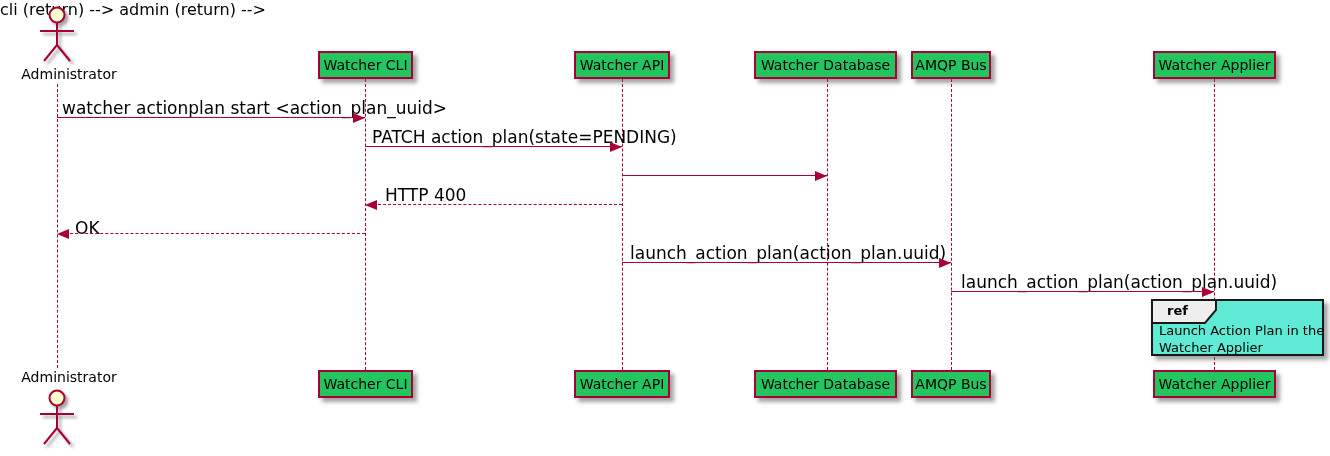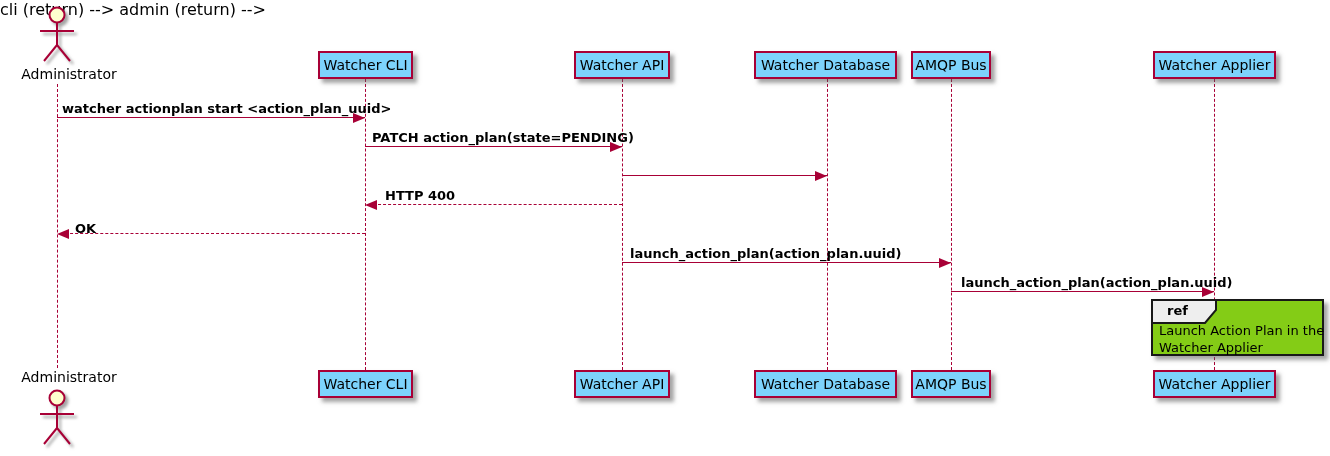--- a/index.html
+++ b/index.html
@@ -6,48 +6,48 @@
   .canvas {
     position:relative; width:1330px; height:456px; background:#ffffff;
     font-family:"DejaVu Sans", "Liberation Sans", sans-serif; color:#000;
     overflow:hidden;
   }
   .lifeline {
     position:absolute; width:0; border-left:1px dashed #A80036;
   }
   .participant {
     position:absolute; height:28px; box-sizing:border-box;
-    background:#7dd3fc; border:2px solid #A80036;
+    background:#22c55e; border:2px solid #A80036;
     box-shadow:4px 4px 4px rgba(90,90,90,0.55);
     display:flex; align-items:center; justify-content:center;
     font-size:14px; white-space:nowrap;
   }
   .actor-figure { position:absolute; filter:drop-shadow(3px 3px 1.5px rgba(90,90,90,0.55)); }
   .actor-label {
     position:absolute; left:12px; width:114px; text-align:center;
     font-size:14px; white-space:nowrap;
   }
   .msg-label {
-    position:absolute; font-size:13px; white-space:nowrap; line-height:15px;font-weight:bold;
+    position:absolute; font-size:17px; white-space:nowrap; line-height:15px;
   }
   .msg-line { position:absolute; height:0; border-top:1px solid #A80036; }
   .msg-line.dashed { border-top-style:dashed; }
   .arrow-right {
     position:absolute; width:0; height:0;
     border-top:5px solid transparent; border-bottom:5px solid transparent;
     border-left:12px solid #A80036;
   }
   .arrow-left {
     position:absolute; width:0; height:0;
     border-top:5px solid transparent; border-bottom:5px solid transparent;
     border-right:12px solid #A80036;
   }
   .ref-frame {
     position:absolute; left:1151px; top:299px; width:173px; height:57px;
-    box-sizing:border-box; background:#84cc16; border:2px solid #181818;
+    box-sizing:border-box; background:#5eead4; border:2px solid #181818;
     box-shadow:4px 4px 4px rgba(90,90,90,0.55);
   }
   .ref-tab { position:absolute; left:-2px; top:-2px; }
   .ref-keyword {
     position:absolute; left:14px; top:2px; font-weight:bold; font-size:13px;
   }
   .ref-body {
     position:absolute; left:6px; top:21px; font-size:13px; line-height:17px;
     white-space:nowrap;
   }

